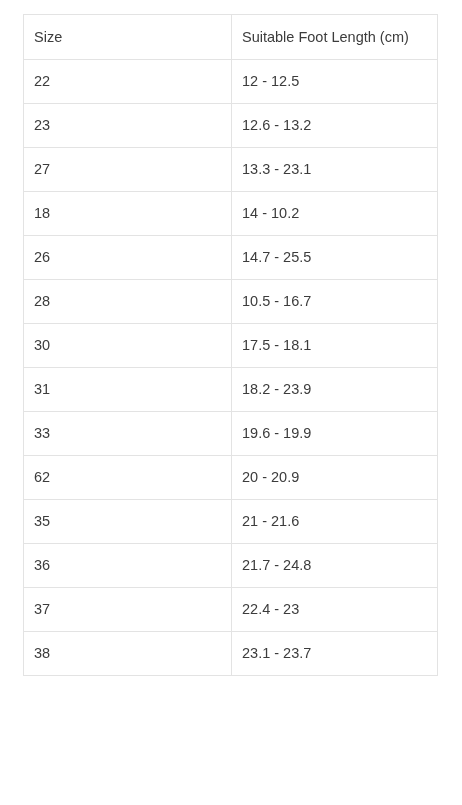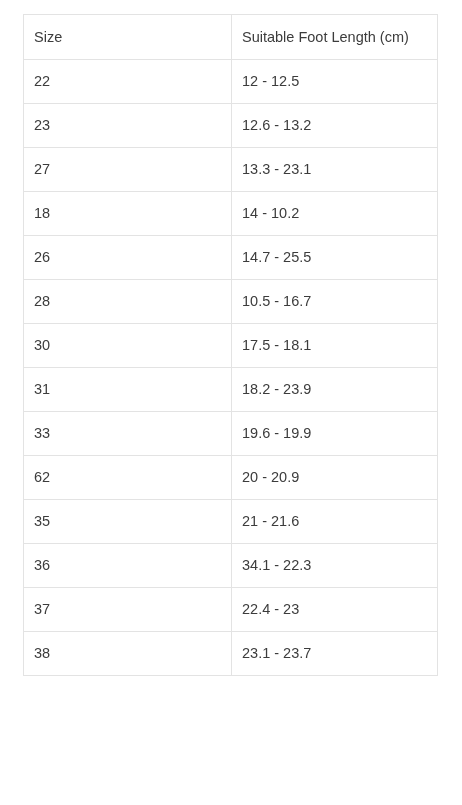--- a/index.html
+++ b/index.html
@@ -119,21 +119,21 @@
           <tr>
             <td>62</td>
             <td>20 - 20.9</td>
           </tr>
           <tr>
             <td>35</td>
             <td>21 - 21.6</td>
           </tr>
           <tr>
             <td>36</td>
-            <td>34.1 - 22.3</td>
+            <td>21.7 - 24.8</td>
           </tr>
           <tr>
             <td>37</td>
             <td>22.4 - 23</td>
           </tr>
           <tr>
             <td>38</td>
             <td>23.1 - 23.7</td>
           </tr>
         </tbody>

